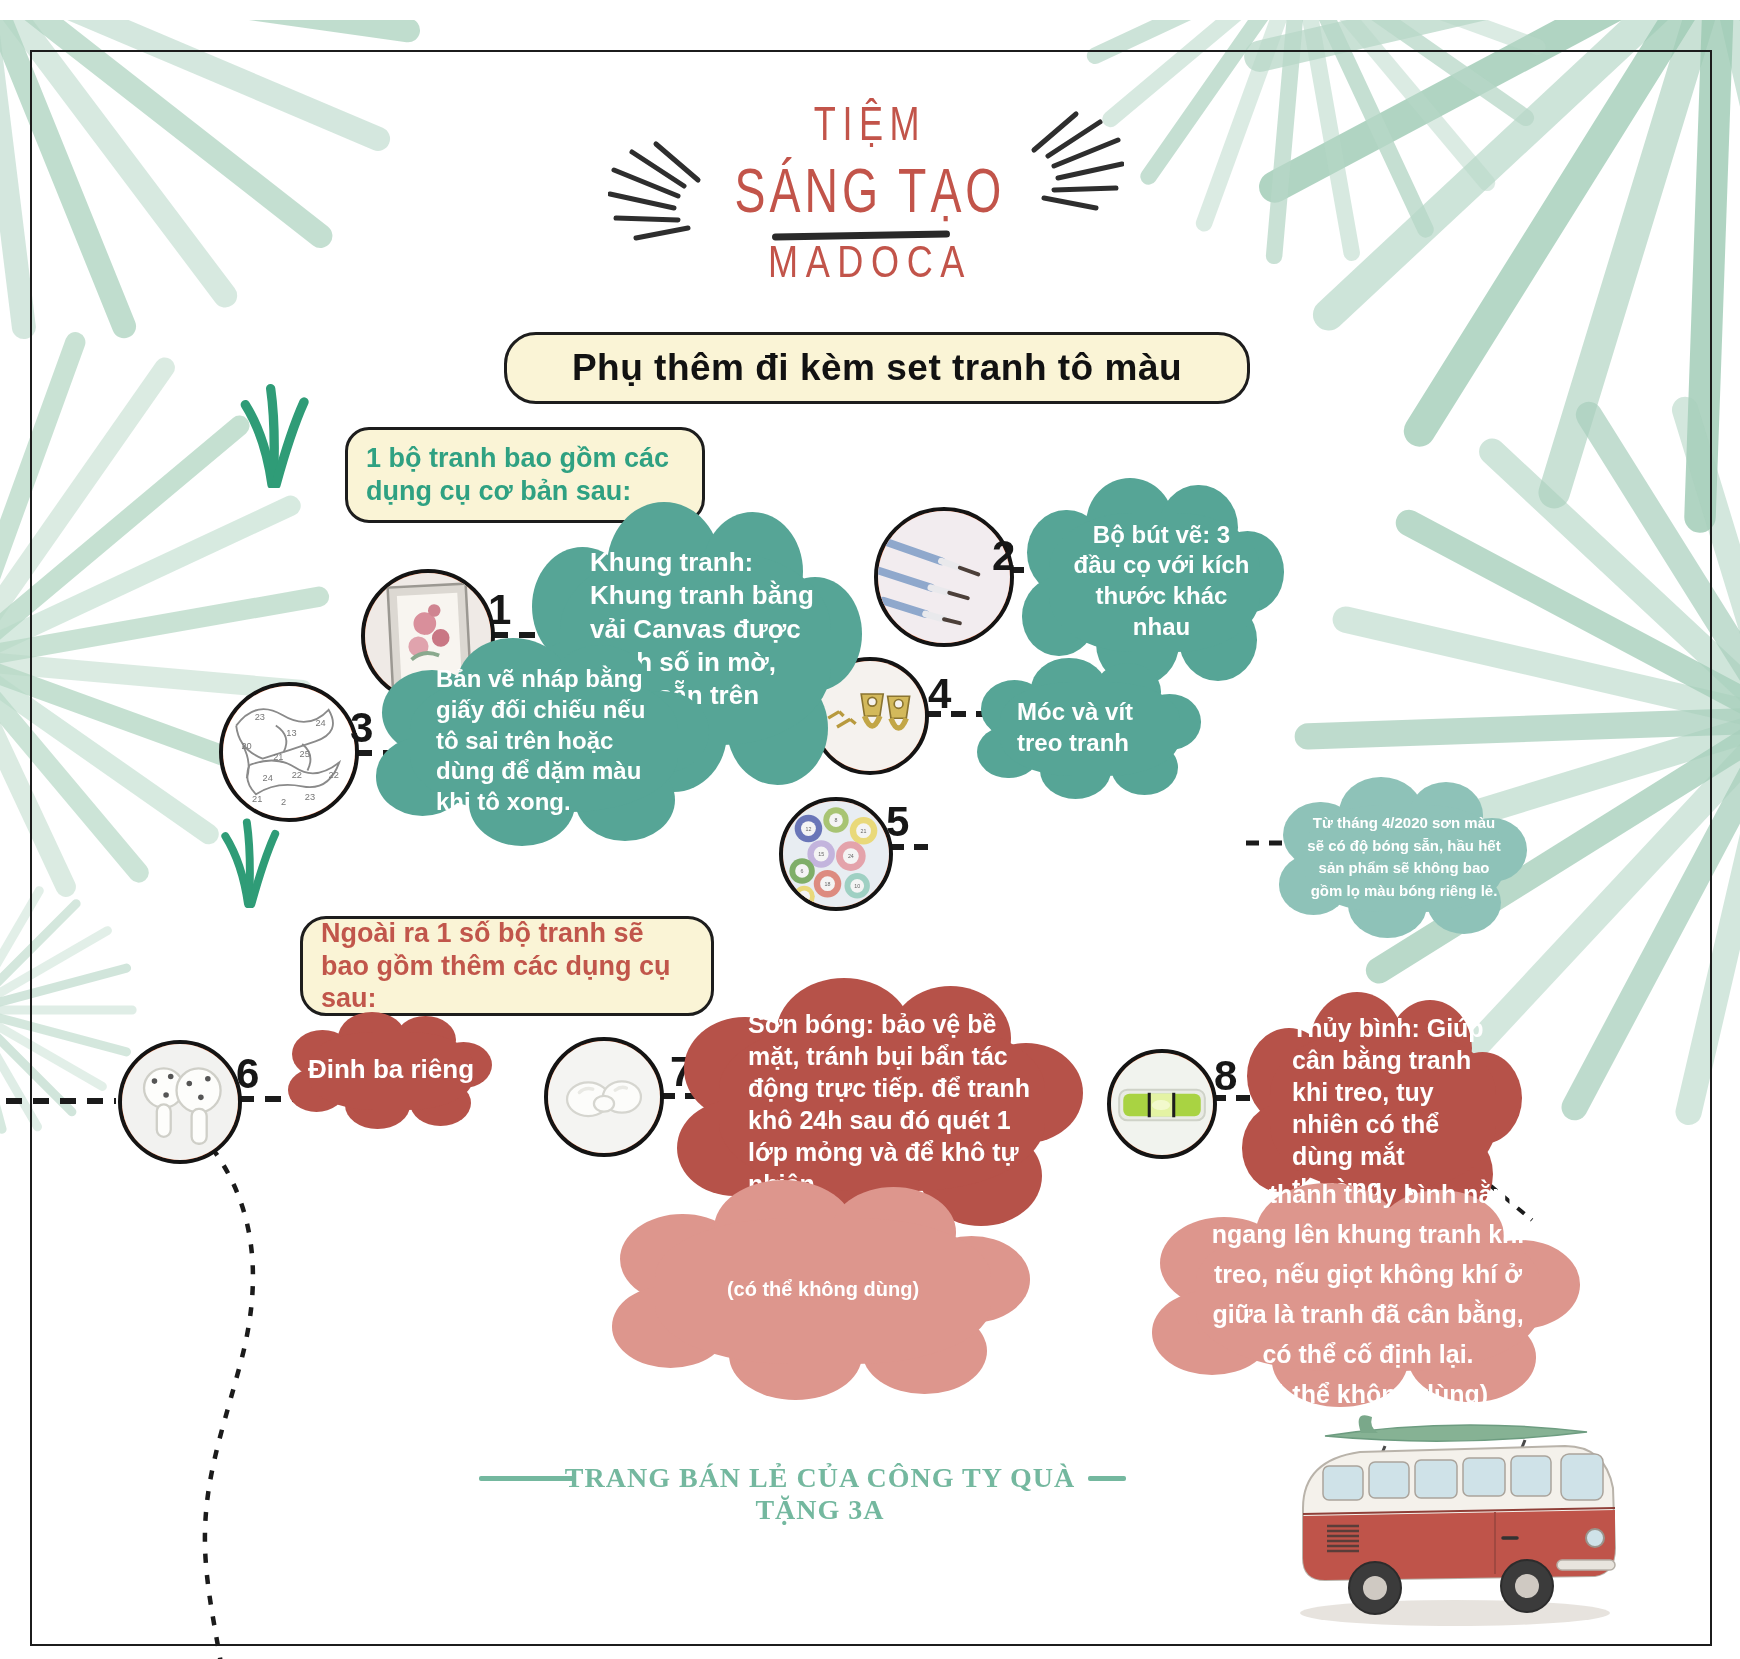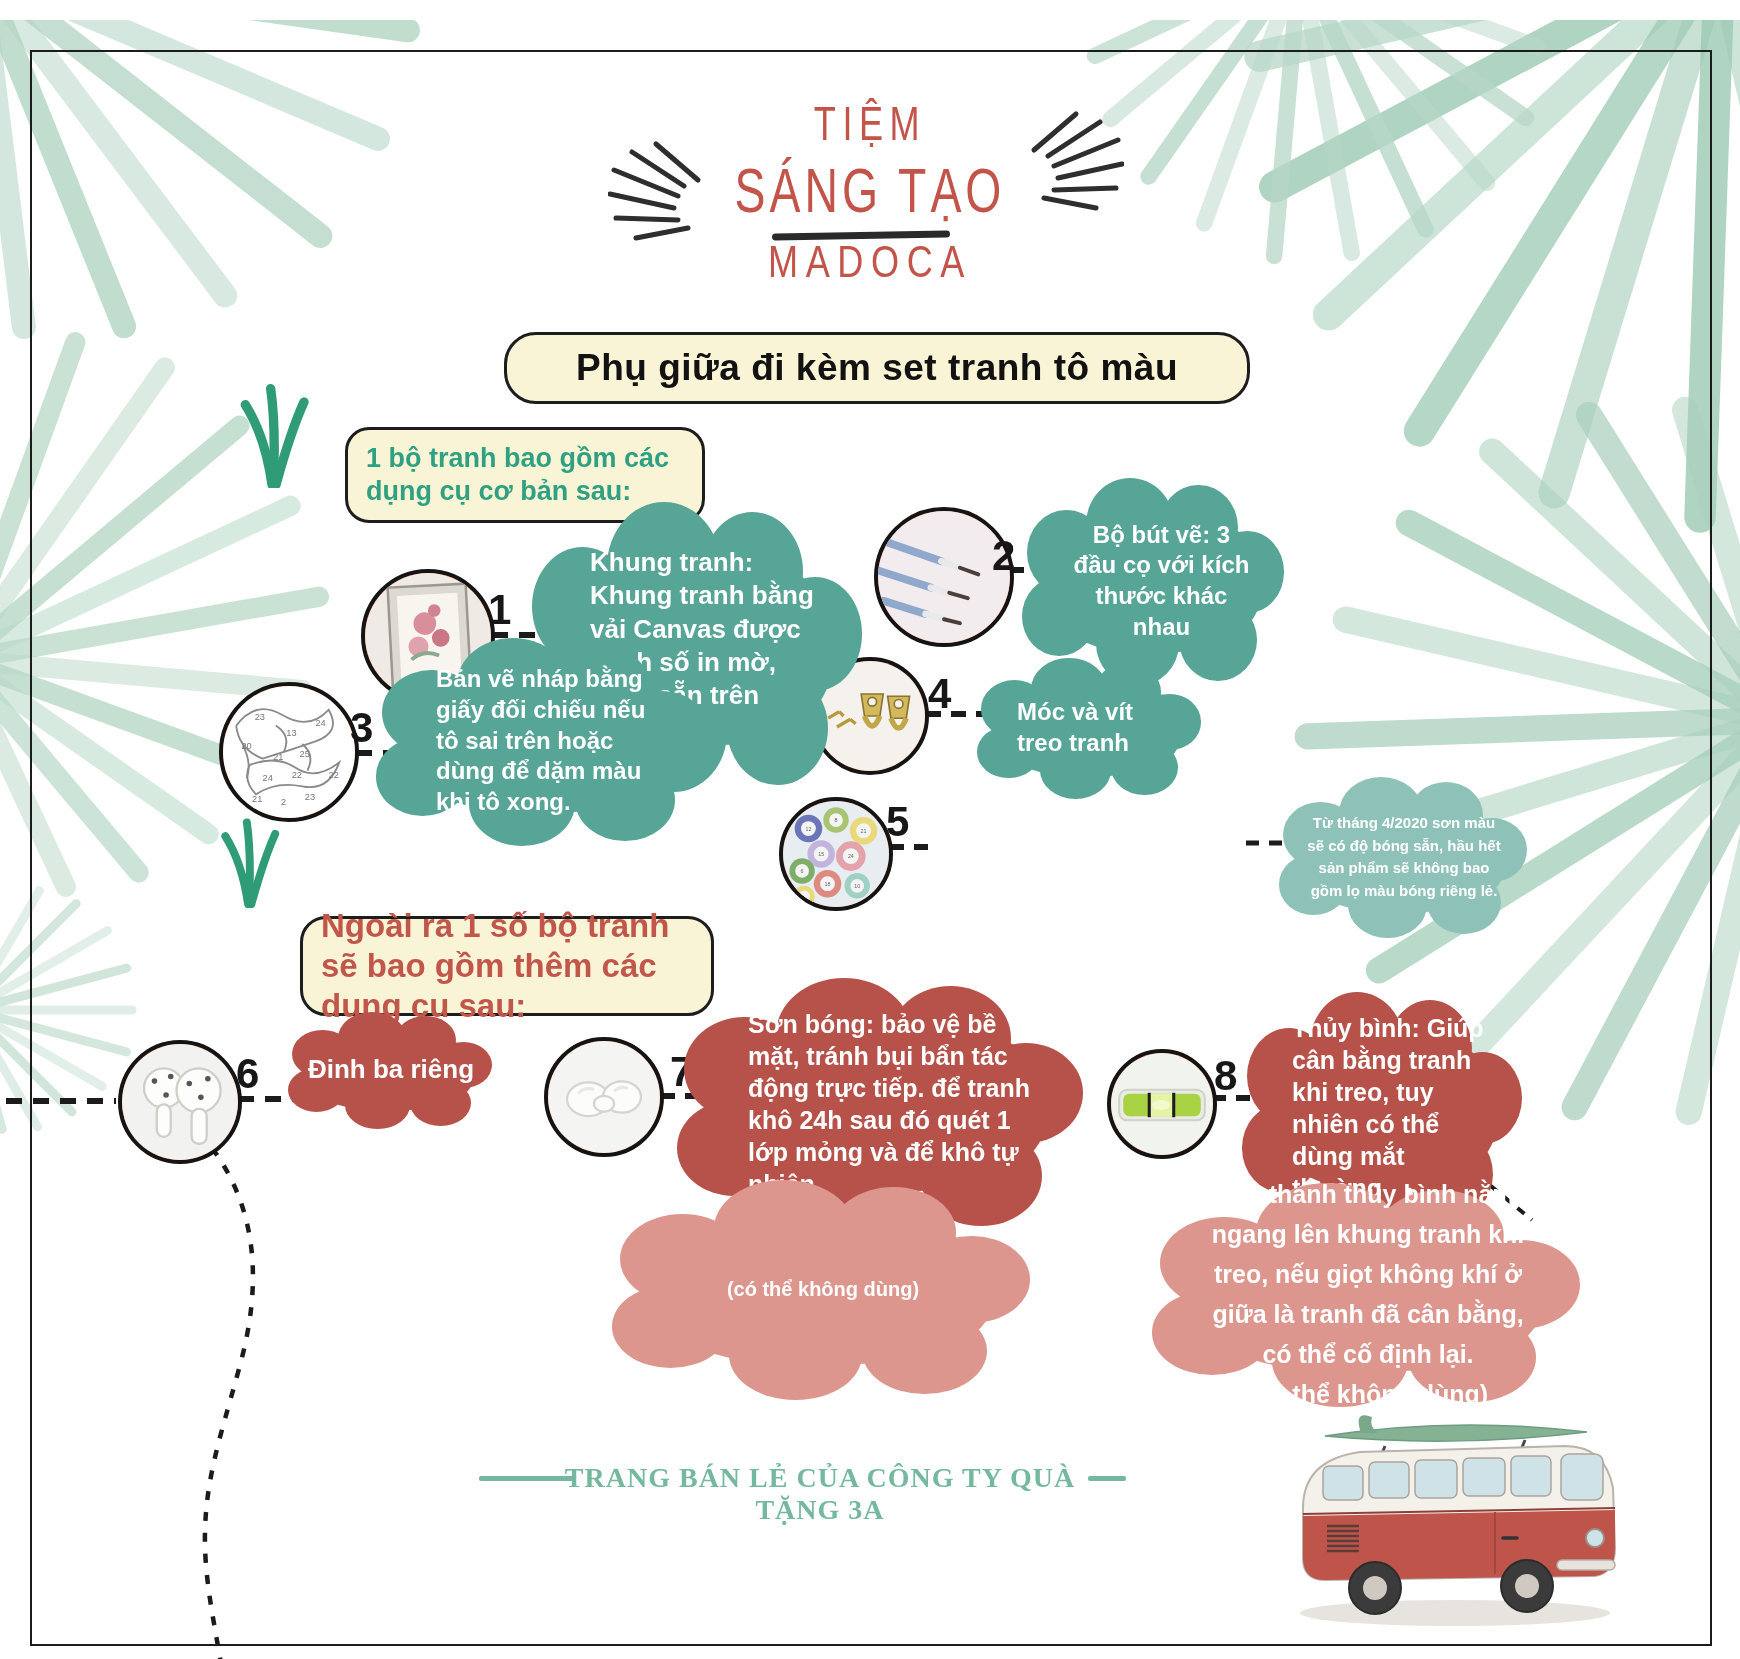--- a/index.html
+++ b/index.html
@@ -22,21 +22,21 @@
         border-radius:4px;transform:rotate(-1deg);z-index:6;}
   .rays{position:absolute;z-index:6;}
   
   .note-box{position:absolute;background:#faf4d6;border:3px solid #1d1d1d;z-index:6;
             display:flex;align-items:center;justify-content:center;font-weight:700;}
   .title-box{left:504px;top:312px;width:740px;height:66px;border-radius:32px;
              font-size:37px;color:#121212;letter-spacing:.5px;}
   .head1{left:345px;top:407px;width:318px;height:86px;border-radius:24px;
          font-size:27px;color:#2fa182;line-height:1.22;padding:2px 18px;text-align:left;}
   .head2{left:300px;top:896px;width:372px;height:94px;border-radius:26px;
-         font-size:33px;color:#c1564b;line-height:1.22;padding:0 18px;text-align:left;}
+         font-size:27px;color:#c1564b;line-height:1.22;padding:0 18px;text-align:left;}
   
   .cloud{position:absolute;z-index:6;--c:#56a596;}
   .cloud i{position:absolute;background:var(--c);border-radius:50%;}
   .cloud i:nth-of-type(1){left:-2%;top:10%;width:32%;height:48%;}
   .cloud i:nth-of-type(2){left:22%;top:-8%;width:36%;height:52%;}
   .cloud i:nth-of-type(3){left:52%;top:-4%;width:32%;height:48%;}
   .cloud i:nth-of-type(4){right:-3%;top:22%;width:30%;height:46%;}
   .cloud i:nth-of-type(5){right:8%;bottom:-6%;width:32%;height:46%;}
   .cloud i:nth-of-type(6){left:26%;bottom:-9%;width:34%;height:48%;}
   .cloud i:nth-of-type(7){left:-4%;bottom:8%;width:30%;height:44%;}
@@ -122,21 +122,21 @@
   </svg>
   <svg class="rays" style="left:992px;top:86px;width:132px;height:108px;transform:scaleX(-1)" viewBox="0 0 132 108" stroke="#2e2e2e" stroke-width="5" stroke-linecap="round">
     <path d="M48 8 L90 44"></path>
       <path d="M24 16 L76 50"></path>
       <path d="M6 34 L70 60"></path>
     <path d="M2 58 L66 72"></path>
       <path d="M8 82 L70 84"></path>
       <path d="M28 102 L80 92"></path>
   </svg>
 
-  <div class="note-box title-box">Phụ giữa đi kèm set tranh tô màu</div>
+  <div class="note-box title-box">Phụ thêm đi kèm set tranh tô màu</div>
 
   <svg class="sprig" style="left:232px;top:360px;width:80px;height:108px" viewBox="0 0 60 80" fill="none" stroke="#2f9c77" stroke-width="7" stroke-linecap="round">
     <path d="M30 78 Q25 42 10 18"></path>
       <path d="M31 78 Q33 34 29 6"></path>
       <path d="M33 78 Q44 38 54 16"></path>
   </svg>
   <svg class="sprig" style="left:214px;top:794px;width:68px;height:94px" viewBox="0 0 60 80" fill="none" stroke="#2f9c77" stroke-width="7" stroke-linecap="round">
     <path d="M30 78 Q25 42 10 18"></path>
       <path d="M31 78 Q33 34 29 6"></path>
       <path d="M33 78 Q44 38 54 16"></path>

